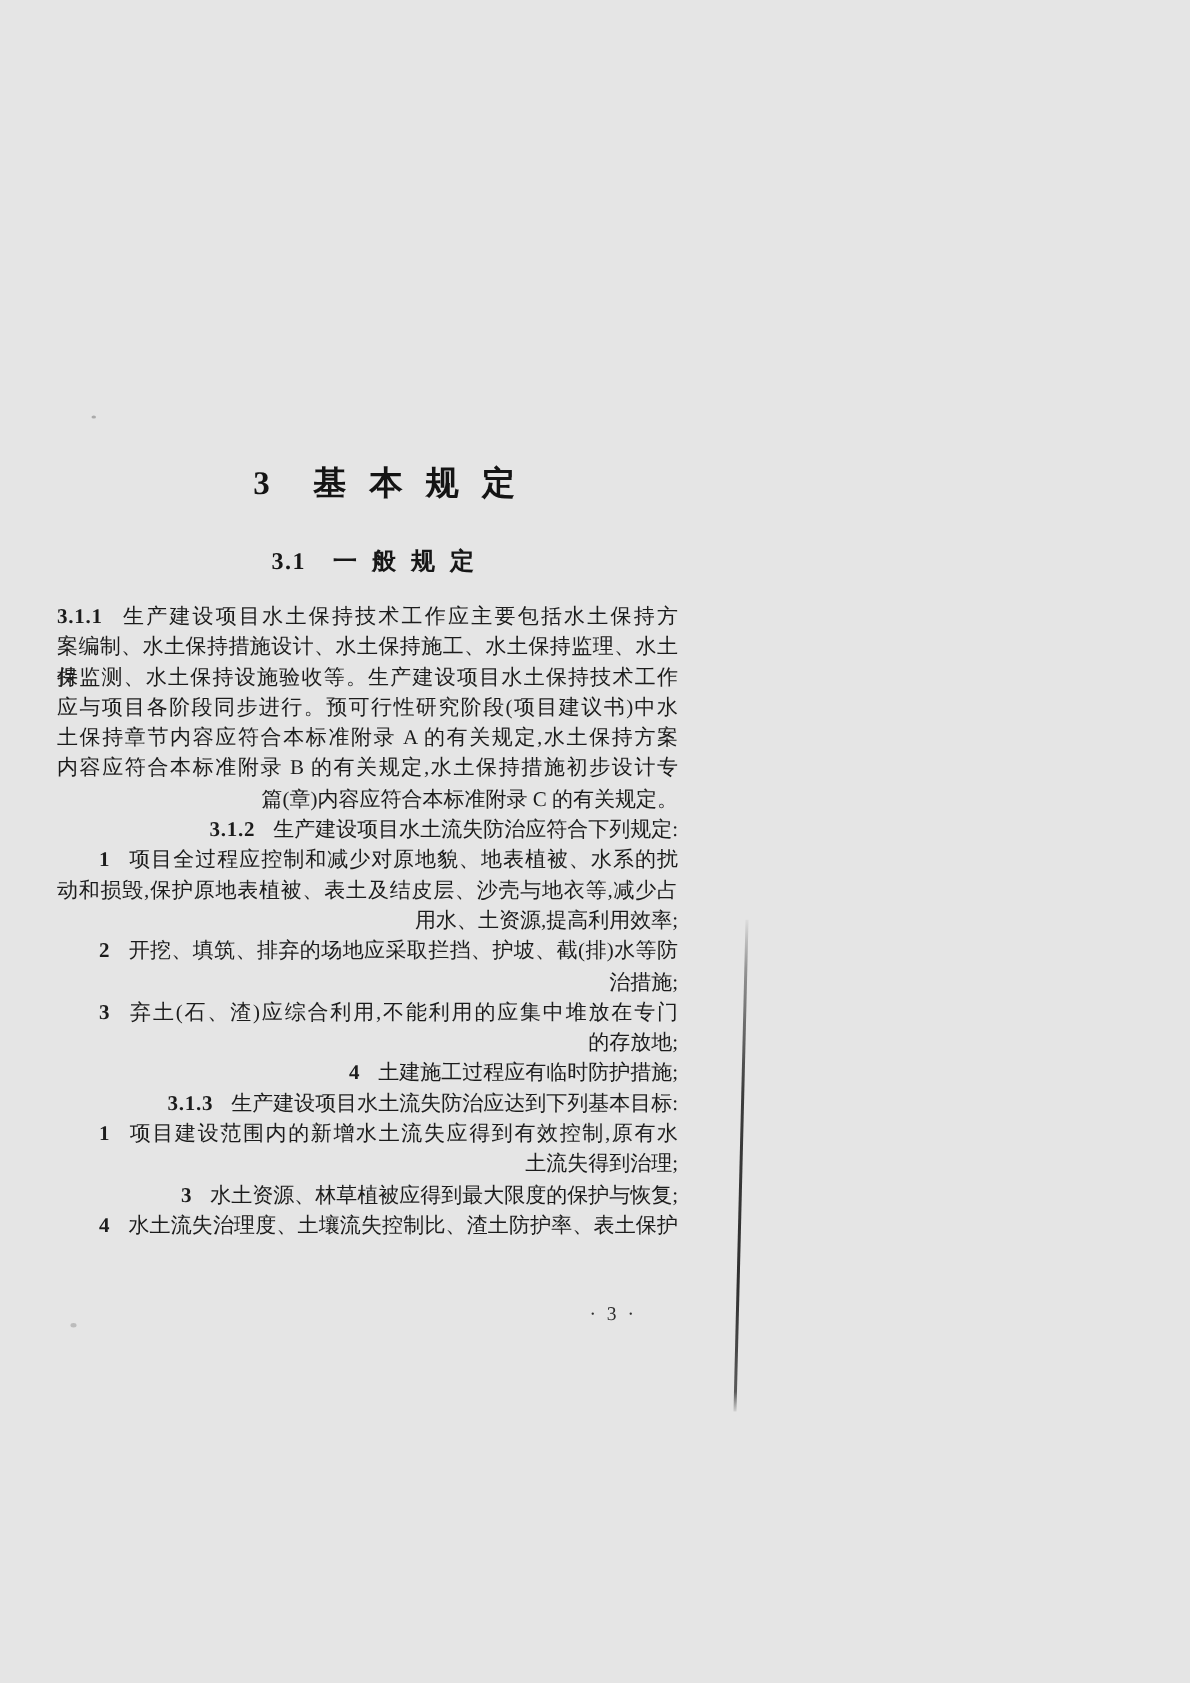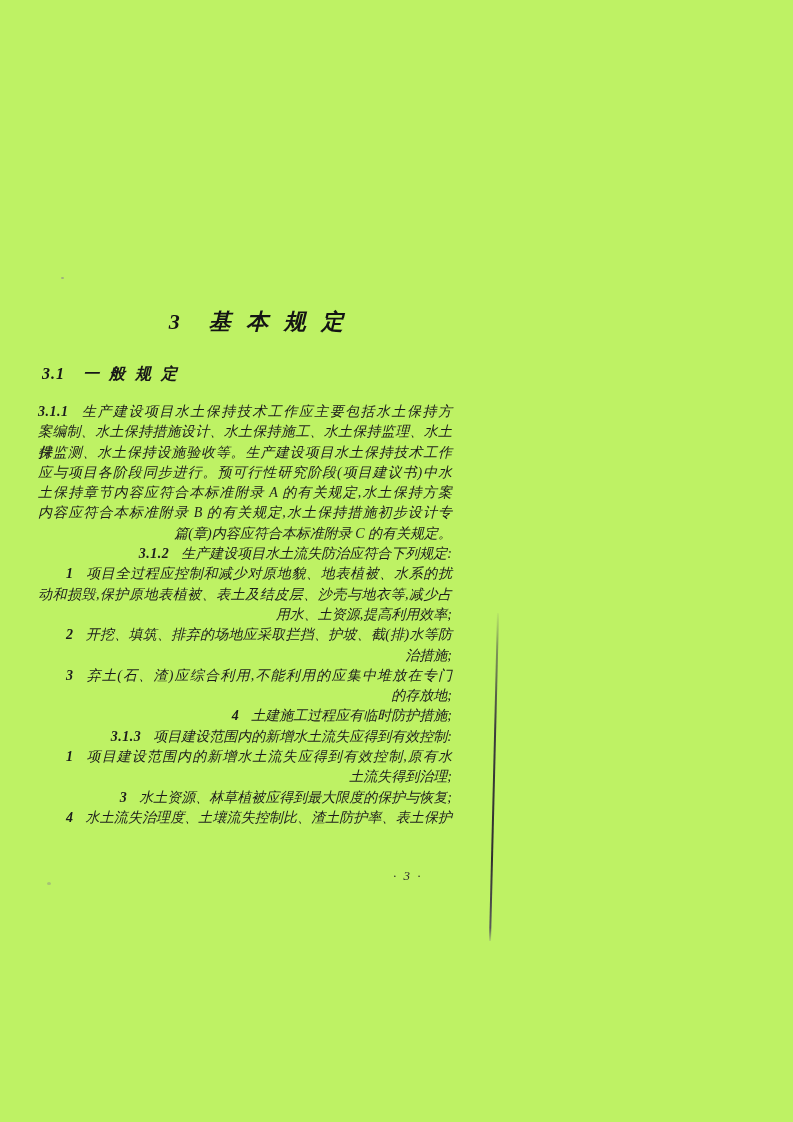--- a/index.html
+++ b/index.html
@@ -6,39 +6,38 @@
   body {
     width: 793px; height: 1122px;
     background: #ffffff;
     position: relative;
     overflow: hidden;
     font-family: "Liberation Serif", "DejaVu Serif", serif;
     color: #1c1c1c;
   }
   .page {
     position: absolute; inset: 0;
-    background: #bef264;
-    font-style: italic;
+    background: #e5e5e5;
   }
   .heading-chapter {
     position: absolute;
     top: 292px; left: 42px; width: 414px;
     text-align: center;
     font-size: 22px;
     font-weight: bold;
     letter-spacing: 2px;
     word-spacing: 6px;
     white-space: pre;
     color: #141414;
     transform: translateX(8px);
   }
   .heading-section {
     position: absolute;
     top: 351px; left: 42px; width: 414px;
-    text-align: left;
+    text-align: center;
     font-size: 16px;
     font-weight: bold;
     letter-spacing: 1px;
     word-spacing: 4px;
     white-space: pre;
     color: #171717;
   }
   .body-text {
     position: absolute;
     top: 386px; left: 38px; width: 414px;
@@ -143,21 +142,21 @@
       <div class="line indent justify">
     <span class="clause-number">3</span><span class="clause-text">弃土(石、渣)应综合利用,不能利用的应集中堆放在专门</span>
   </div>
       <div class="line">
     <span class="clause-text">的存放地;</span>
   </div>
       <div class="line indent">
     <span class="clause-number">4</span><span class="clause-text">土建施工过程应有临时防护措施;</span>
   </div>
       <div class="line">
-    <span class="clause-number">3.1.3</span><span class="clause-text">项目建设范围内的新增水土流失应得到有效控制:</span>
+    <span class="clause-number">3.1.3</span><span class="clause-text">生产建设项目水土流失防治应达到下列基本目标:</span>
   </div>
       <div class="line indent justify">
     <span class="clause-number">1</span><span class="clause-text">项目建设范围内的新增水土流失应得到有效控制,原有水</span>
   </div>
       <div class="line">
     <span class="clause-text">土流失得到治理;</span>
   </div>
       <div class="line indent">
     <span class="clause-number">3</span><span class="clause-text">水土资源、林草植被应得到最大限度的保护与恢复;</span>
   </div>

